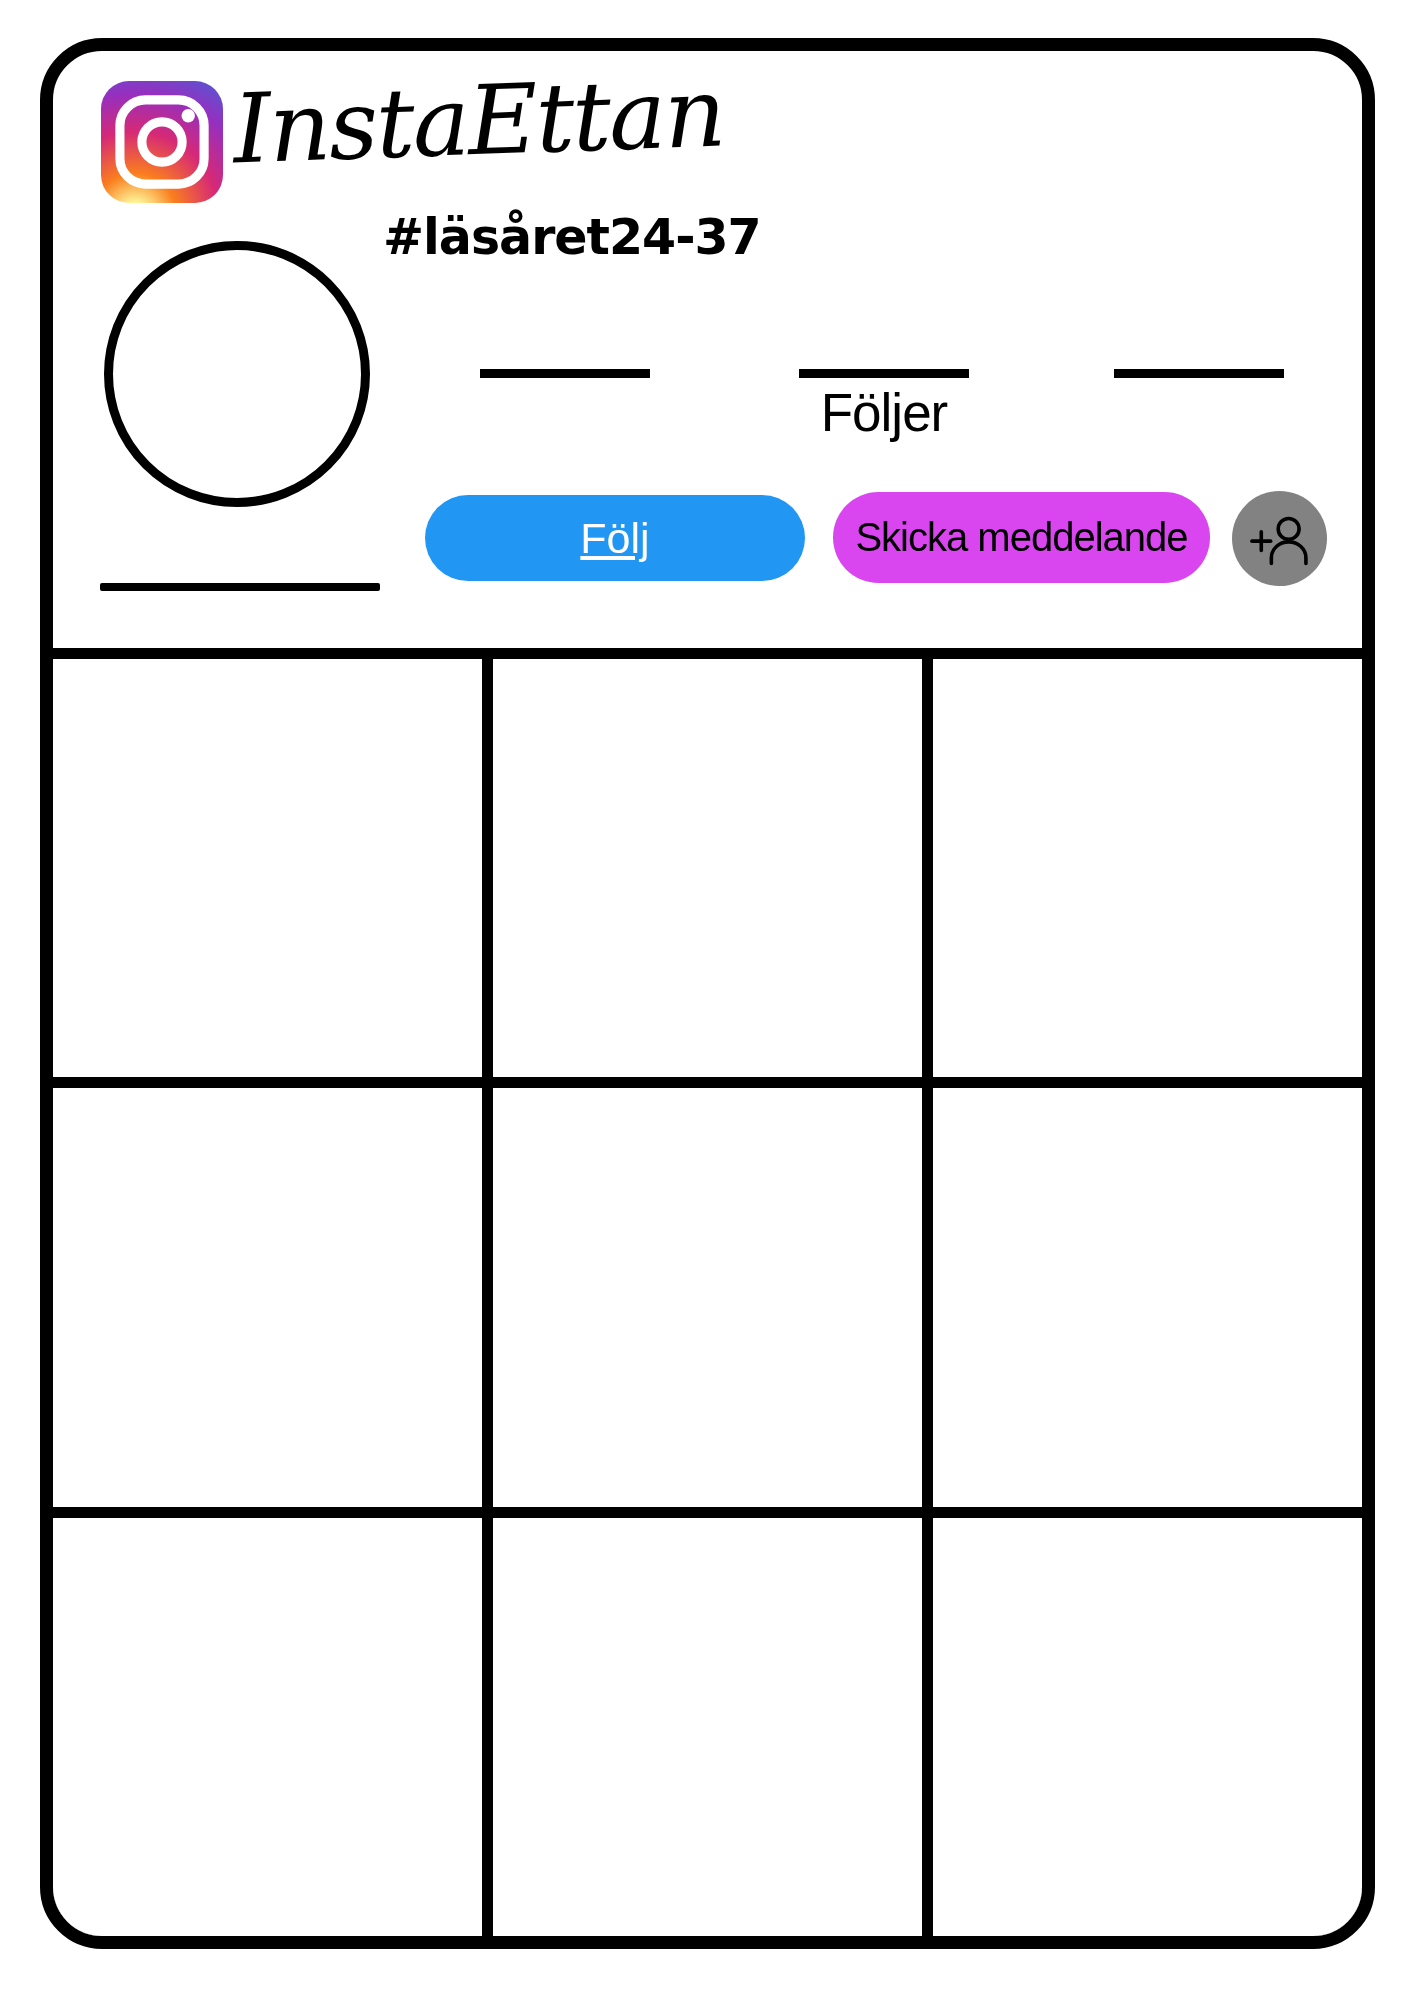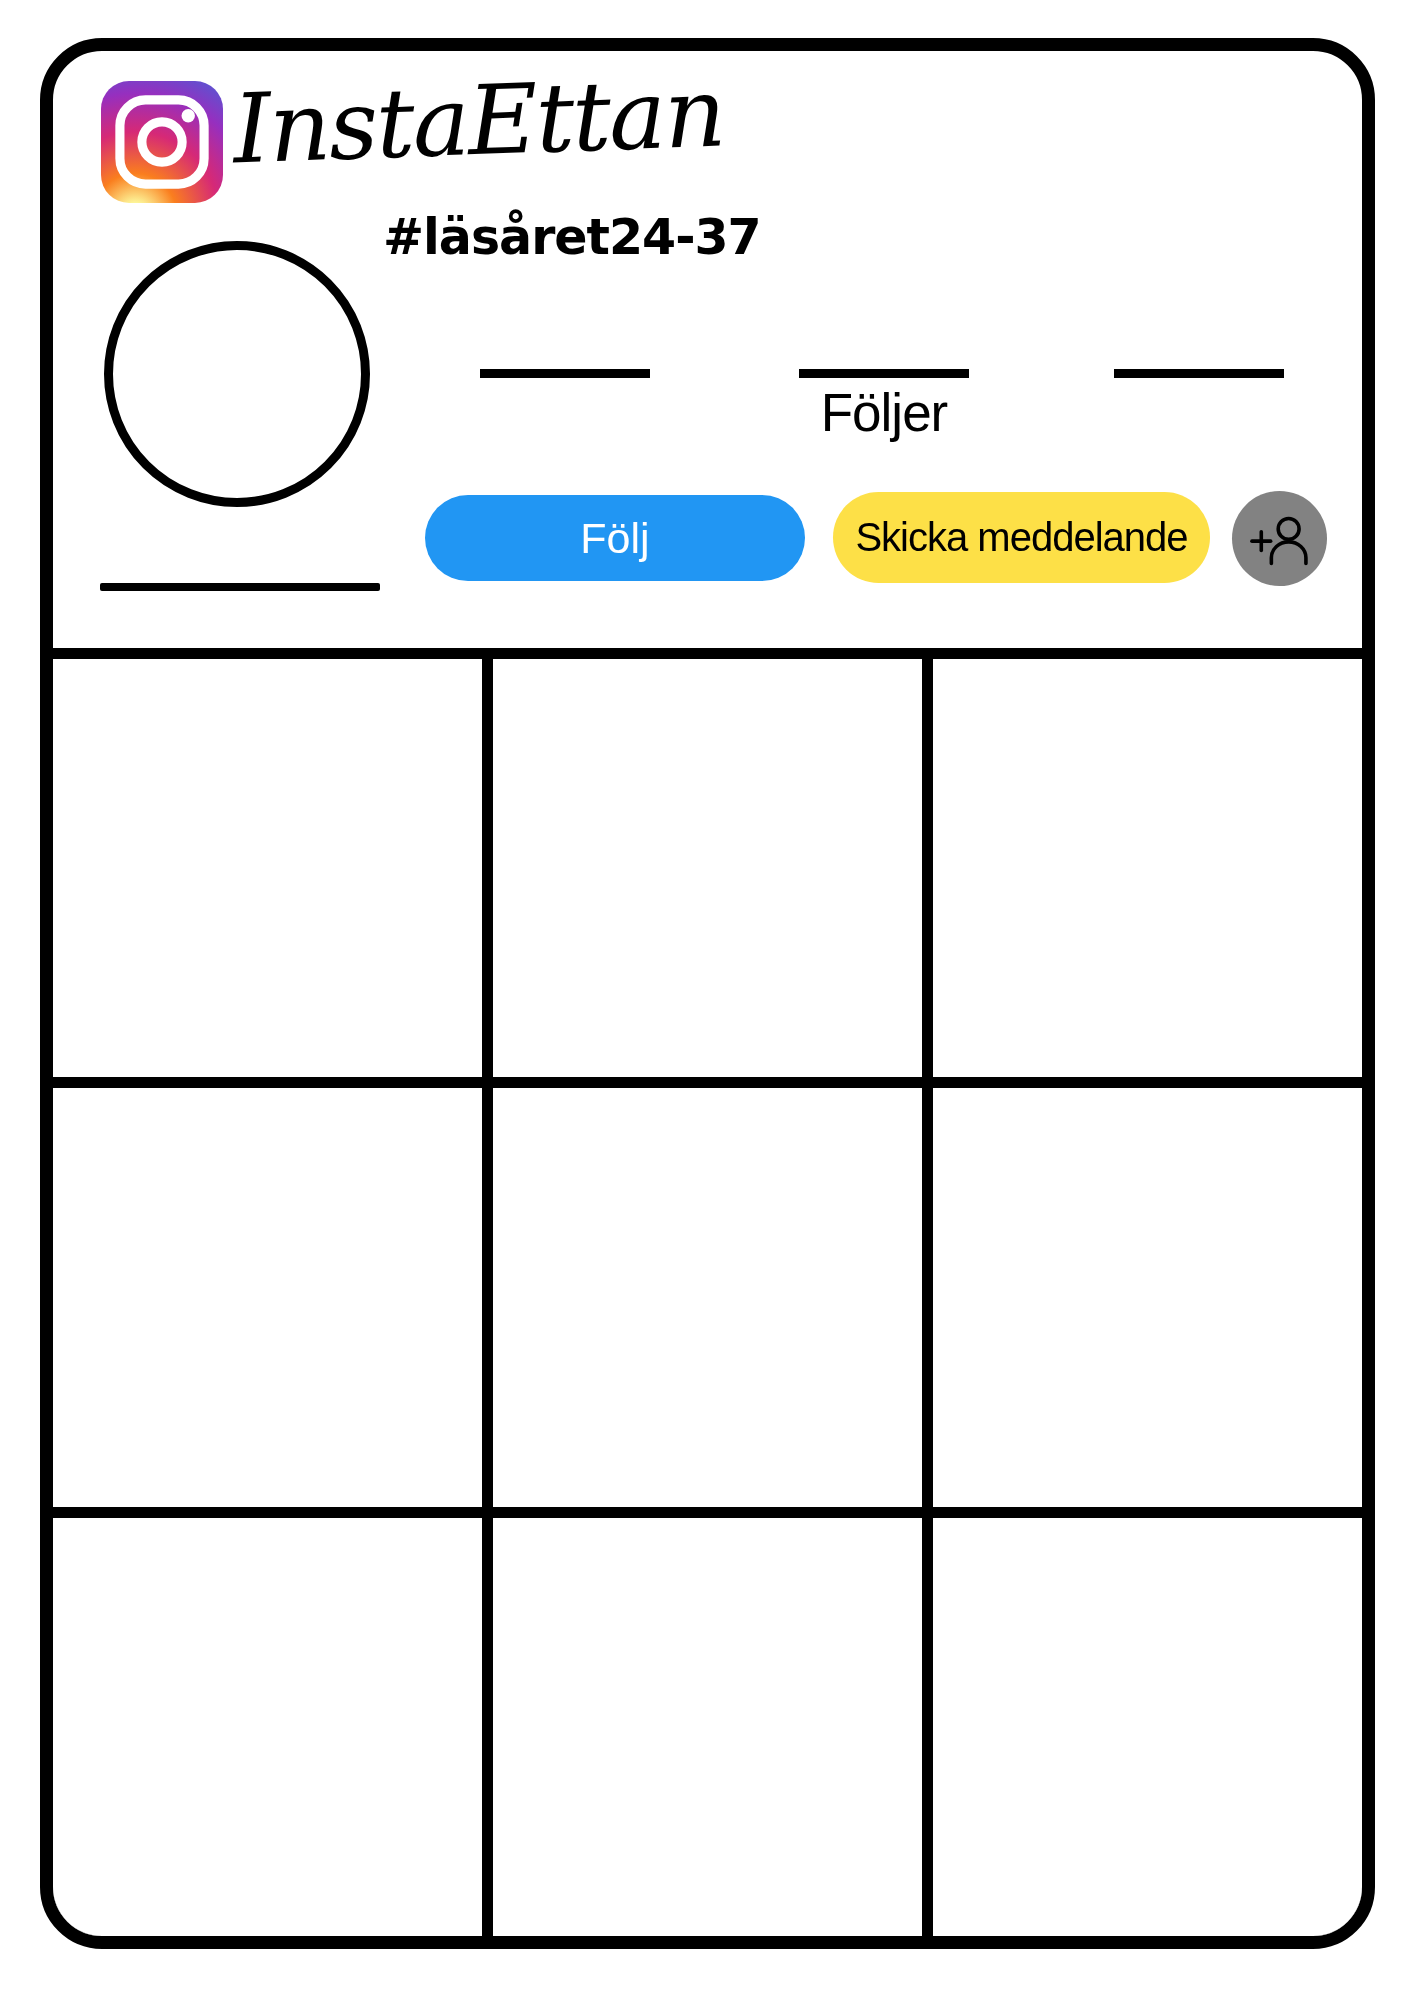--- a/index.html
+++ b/index.html
@@ -46,21 +46,21 @@
   .stat.s0 { left:392px; }
   .stat.s1 { left:711px; }
   .stat.s2 { left:1026px; }
   
   .btn {
     position:absolute; display:flex; align-items:center; justify-content:center;
     border:none; cursor:pointer; font-family:"Liberation Sans", sans-serif;
   }
   .btn-follow {
     left:372px; top:444px; width:380px; height:86px; border-radius:43px;
-    background:#2196F3; color:#fff; font-size:43px;
+    background:#2196F3; color:#fff; font-size:43px;text-decoration:underline;
   }
   .btn-message {
     left:780px; top:441px; width:377px; height:91px; border-radius:46px;
     background:#828282; color:#000; font-size:40px; letter-spacing:-1px;
   }
   .btn-adduser {
     left:1179px; top:440px; width:95px; height:95px; border-radius:50%;
     background:#828282;
   }
   .btn-adduser svg { width:72px; height:72px; }
@@ -97,21 +97,21 @@
     </div>
     <div class="stat s1">
       <div class="stat-line"></div>
       <div class="stat-label">Följer</div>
     </div>
     <div class="stat s2">
       <div class="stat-line"></div>
     </div>
 
     <button class="btn btn-follow" style="background: rgb(33, 150, 243);">Följ</button>
-    <button class="btn btn-message" style="background: #fde047;">Skicka meddelande</button>
+    <button class="btn btn-message" style="background: #d946ef;">Skicka meddelande</button>
     <button class="btn btn-adduser" style="background: rgb(130, 130, 130);">
       <span style="display:flex;">
         <svg viewBox="0 0 100 100" fill="none" stroke="#000" stroke-width="5" stroke-linecap="round">
           <line x1="11" y1="53" x2="37" y2="53"></line>
           <line x1="24" y1="40" x2="24" y2="66"></line>
           <circle cx="62" cy="36" r="14.5"></circle>
           <path d="M38 84 L38 76 A24 22 0 0 1 86 76 L86 84"></path>
         </svg>
       </span>
     </button>

